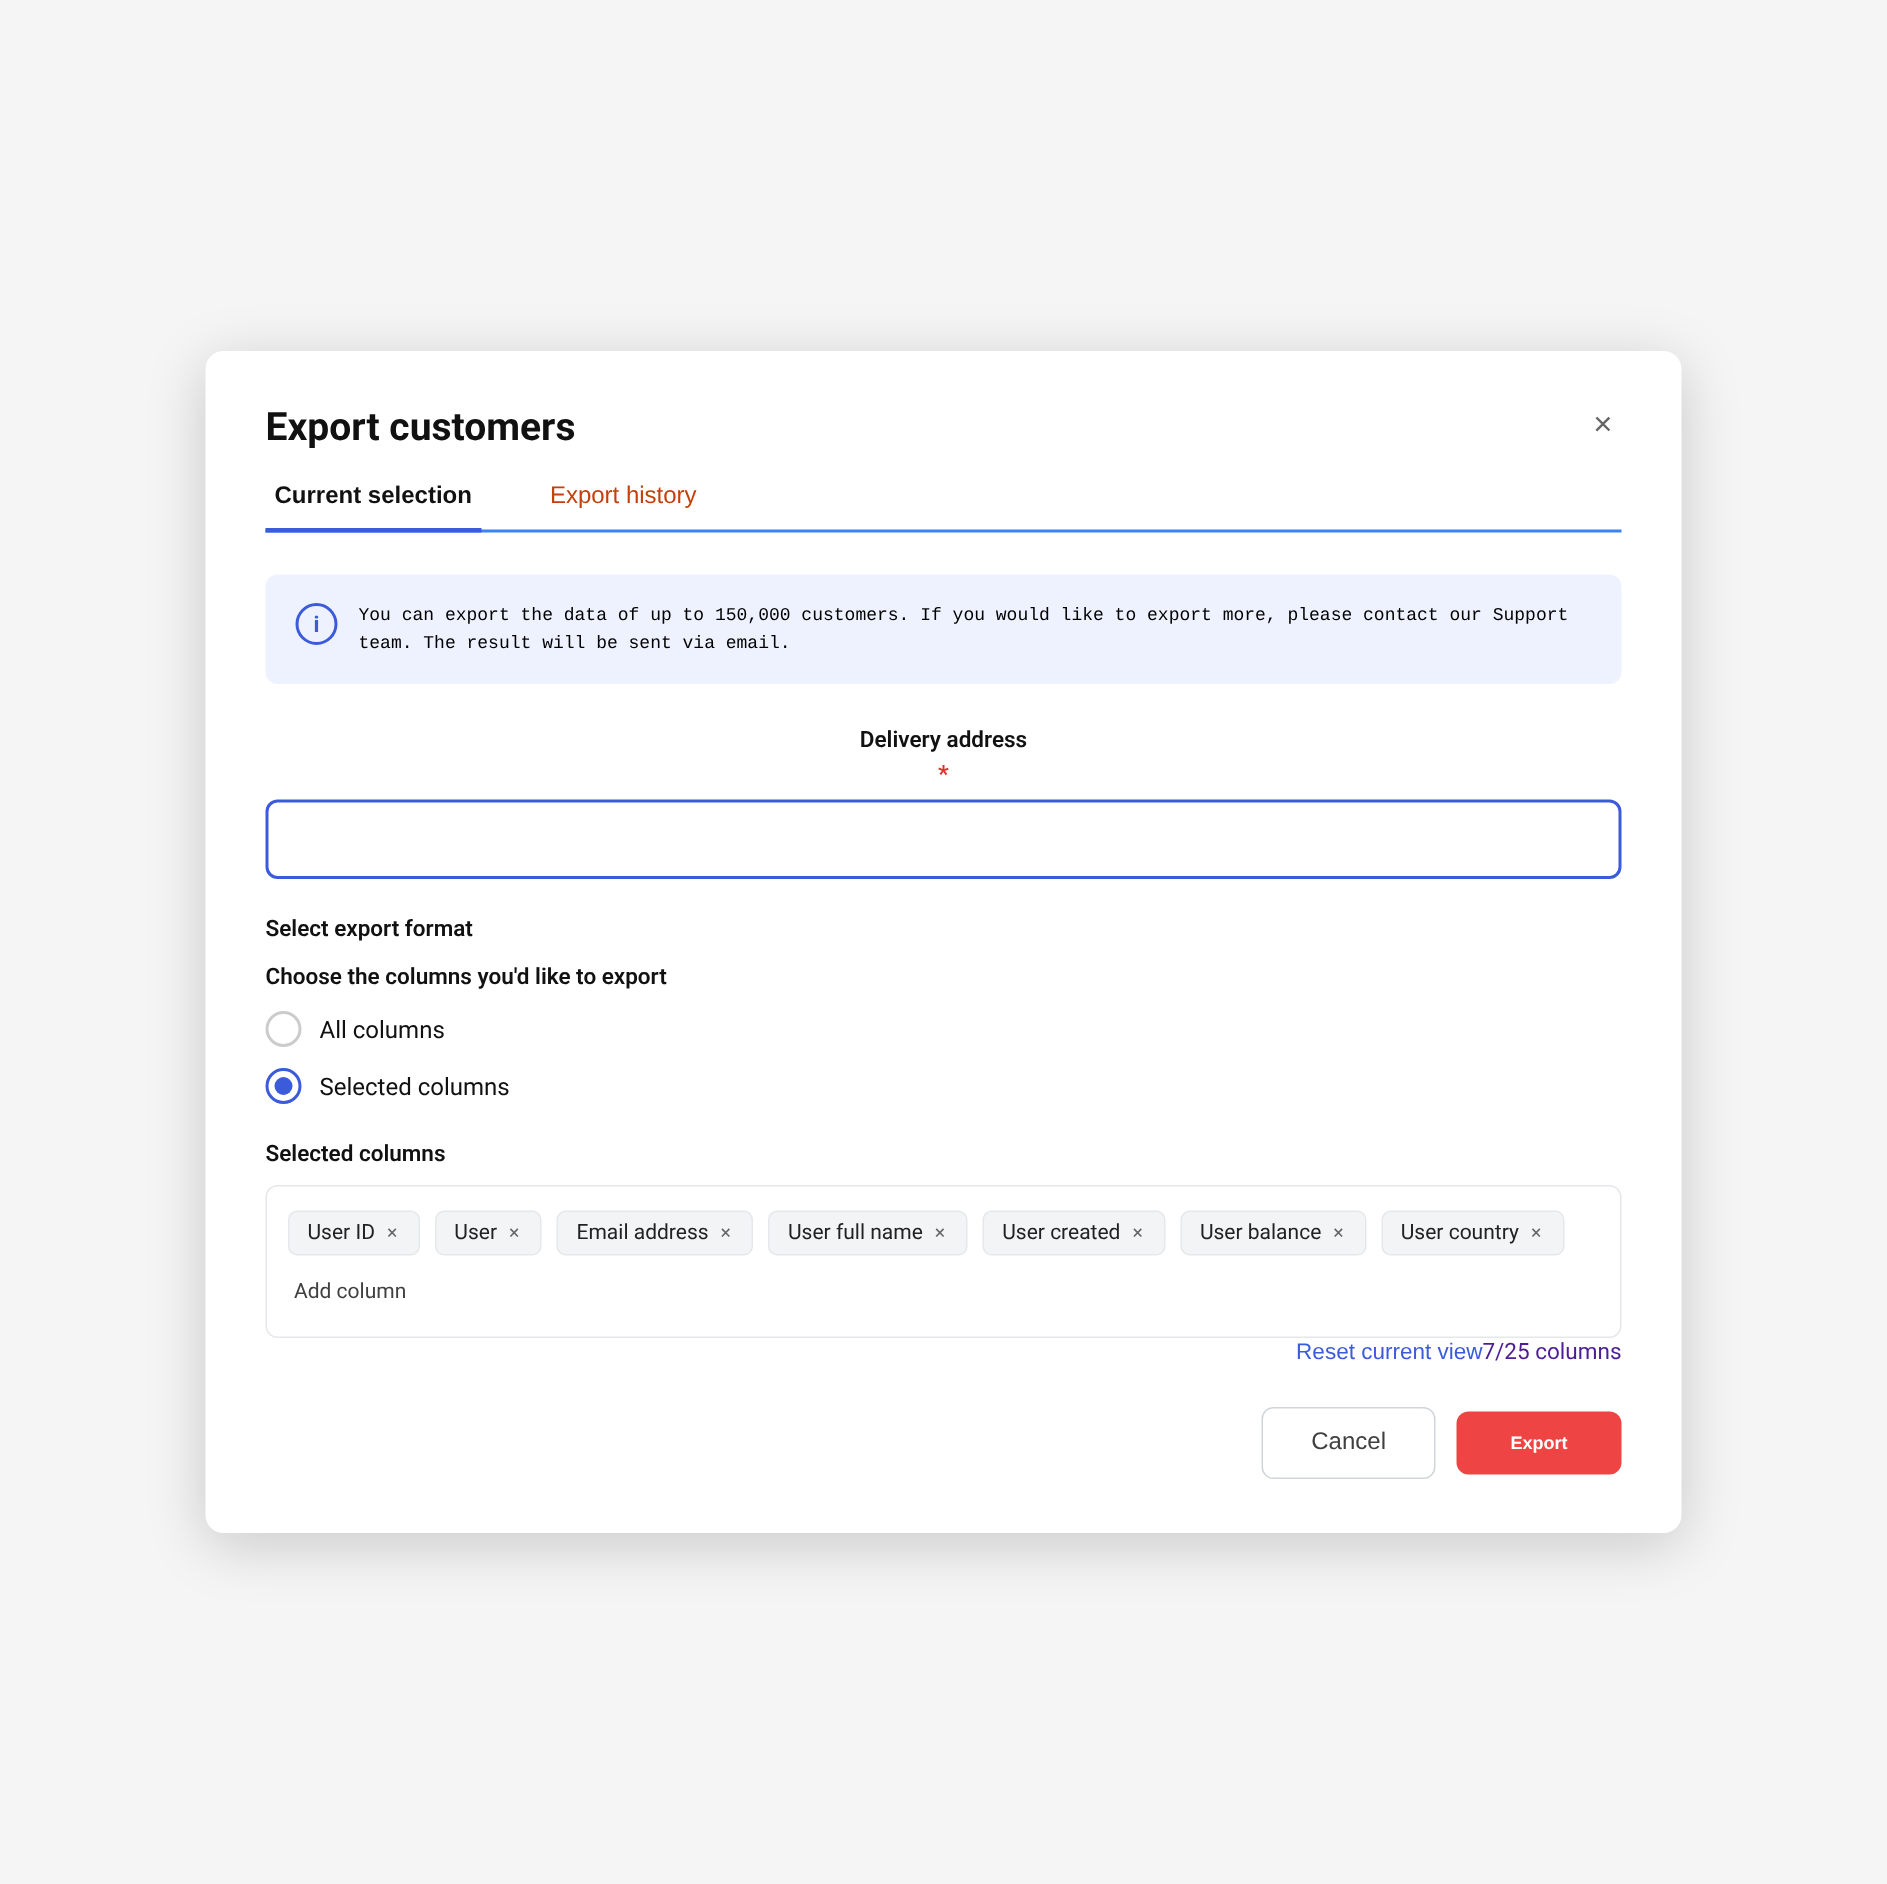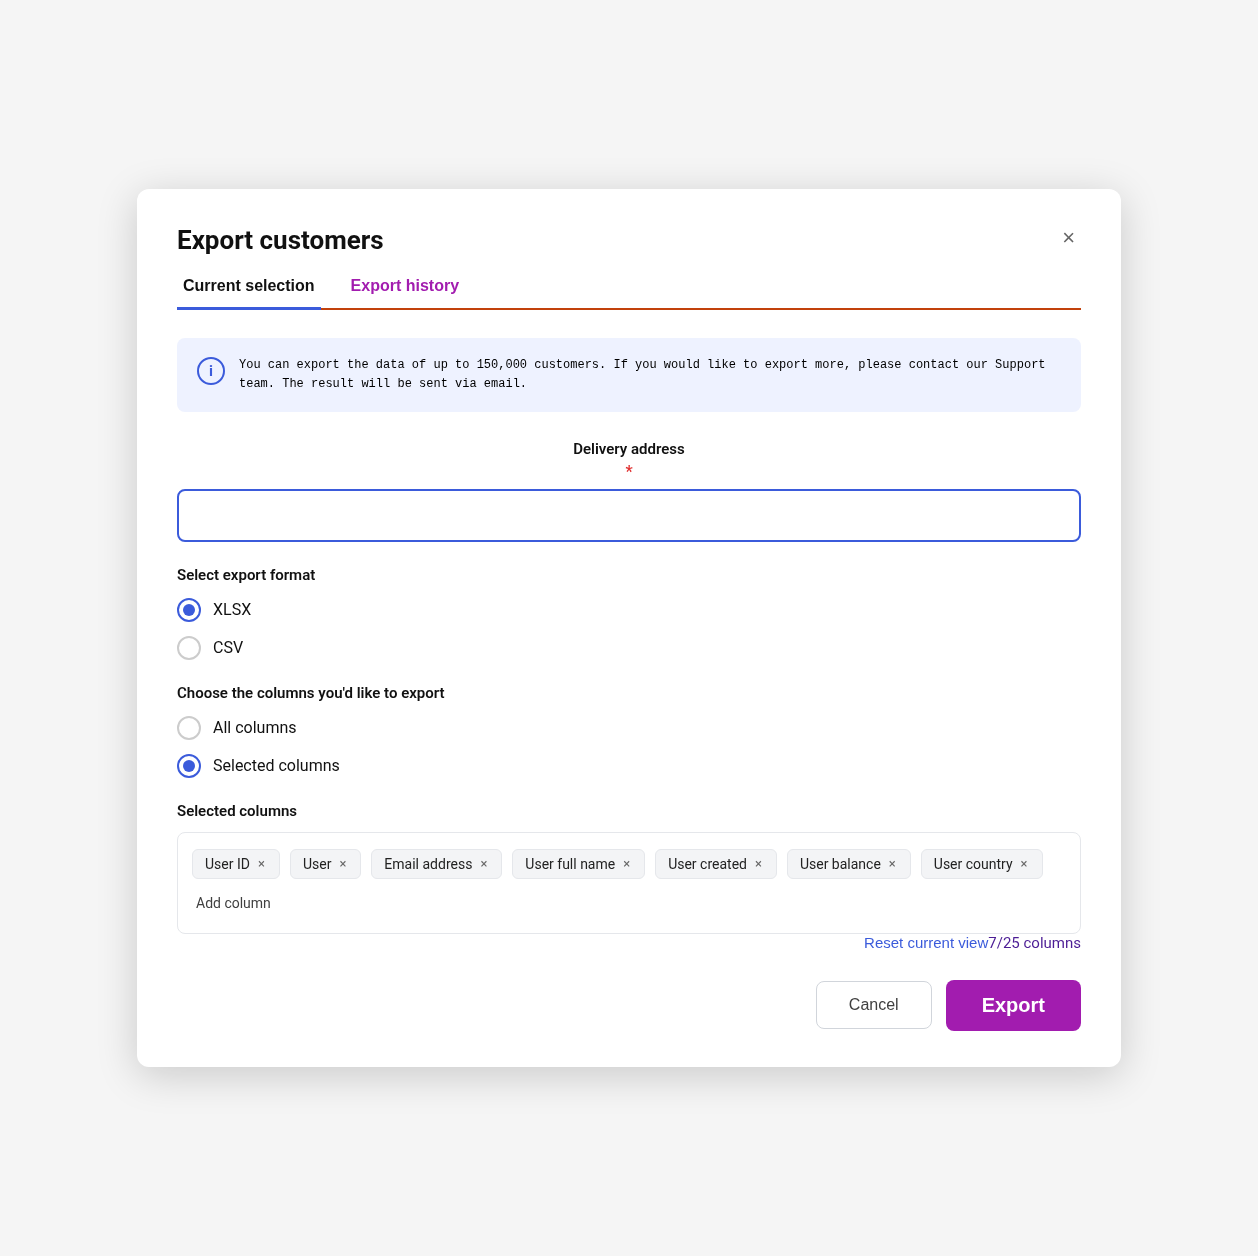--- a/index.html
+++ b/index.html
@@ -36,30 +36,30 @@
       border: none;
       cursor: pointer;
       color: #666;
       font-size: 22px;
       line-height: 1;
       padding: 2px 6px;
       border-radius: 4px;
     }
     .tabs {
       display: flex;
-      gap: 0;
-      border-bottom: 2px solid #c2410c;
+      gap: 16px;
+      border-bottom: 2px solid #3b82f6;
       margin-bottom: 28px;
       margin-top: 10px;
     }
     .tab {
       padding: 12px 6px 12px 6px;
       font-size: 16px;
-      font-weight: 700;
-      color: #a21caf;
+      font-weight: 400;
+      color: #c2410c;
       cursor: pointer;
       border-bottom: 3px solid transparent;
       margin-bottom: -2px;
       background: none;
       border-top: none;
       border-left: none;
       border-right: none;
       outline: none;
     }
     .tab.active {
@@ -235,25 +235,25 @@
       background: #fff;
       border: 1.5px solid #d1d5db;
       border-radius: 8px;
       padding: 14px 32px;
       font-size: 16px;
       font-weight: 500;
       color: #404040;
       cursor: pointer;
     }
     .export-btn {
-      background: #a21caf;
+      background: #ef4444;
       border: none;
       border-radius: 8px;
       padding: 14px 36px;
-      font-size: 20px;
+      font-size: 12px;
       font-weight: 600;
       color: #fff;
       cursor: pointer;
     }
   </style>
 </head>
 <body>
 
 <div class="modal">
 
@@ -275,32 +275,20 @@
   <div>
     <label class="field-label">
       <span>Delivery address</span>
       <span class="required-star">*</span>
     </label>
     <input type="email" class="delivery-input" placeholder="" style="">
   </div>
 
   <div>
     <div class="section-label">Select export format</div>
-    <div class="radio-group">
-      <label class="radio-option">
-        <div class="radio-circle checked">
-        </div>
-        <span>XLSX</span>
-      </label>
-      <label class="radio-option">
-        <div class="radio-circle">
-        </div>
-        <span>CSV</span>
-      </label>
-    </div>
   </div>
 
   <div>
     <div class="section-label">Choose the columns you'd like to export</div>
     <div class="radio-group">
       <label class="radio-option">
         <div class="radio-circle">
         </div>
         <span>All columns</span>
       </label>

